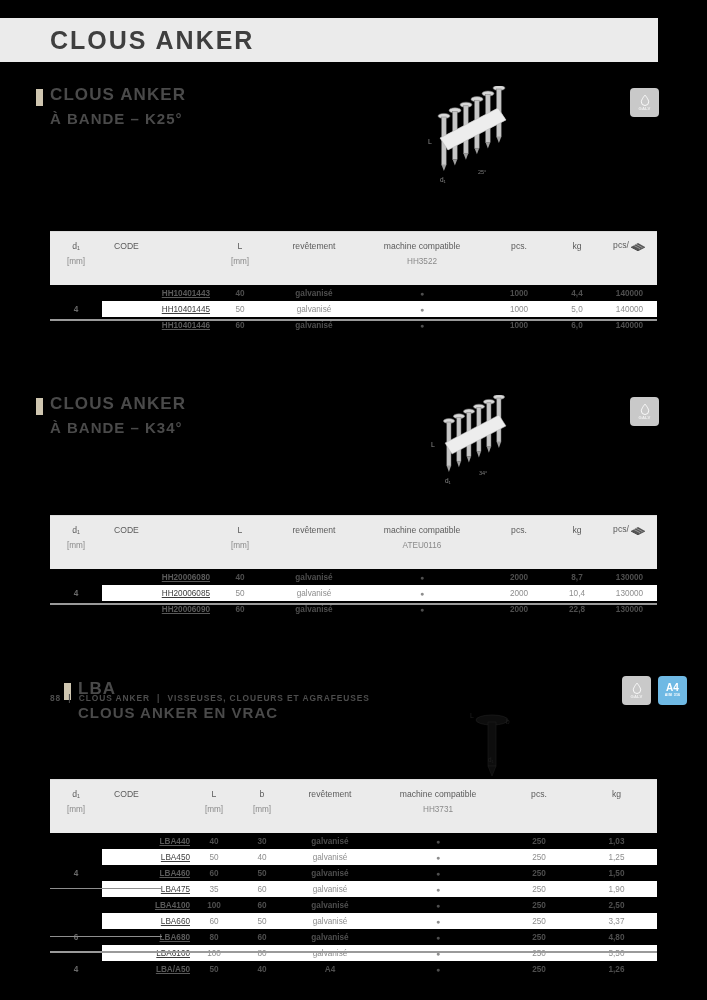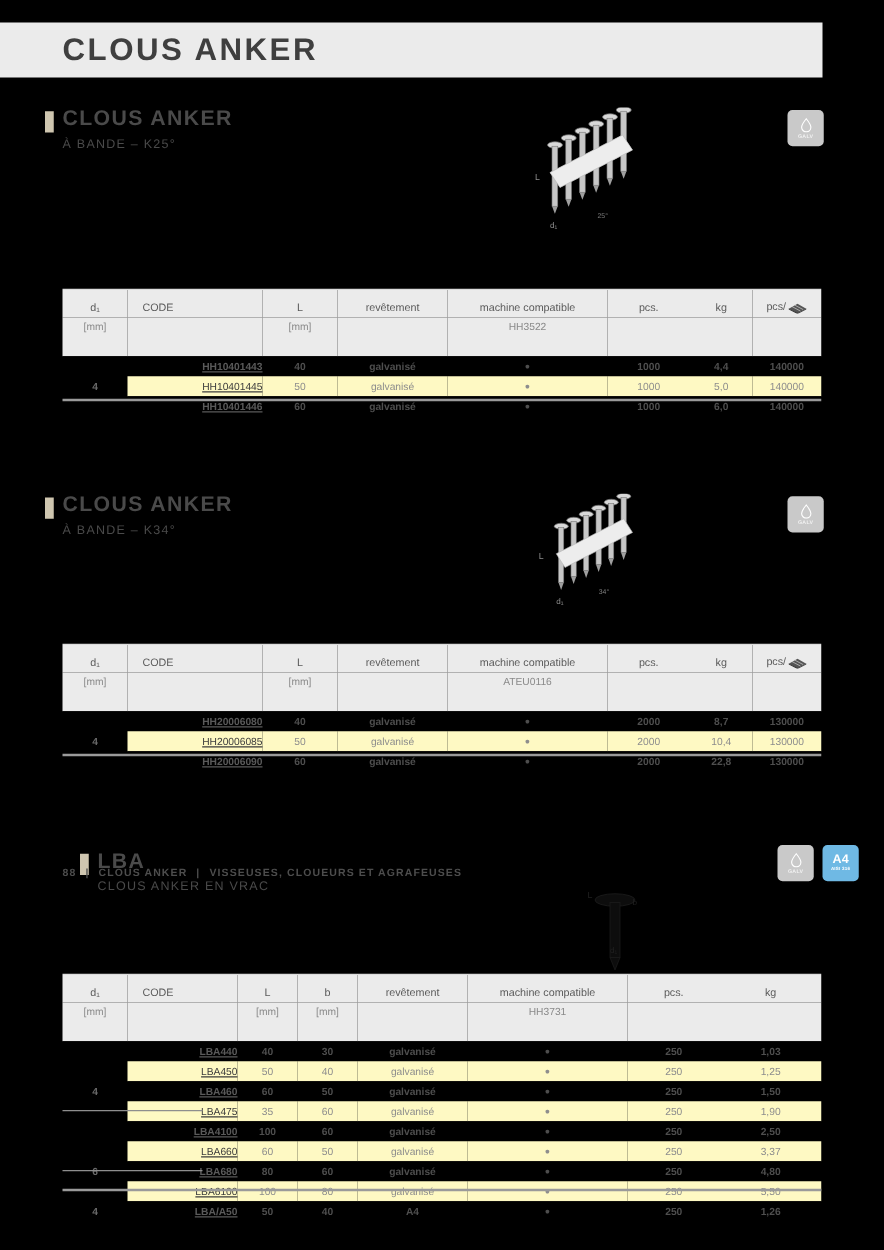--- a/index.html
+++ b/index.html
@@ -24,21 +24,21 @@
   .section{position:absolute;left:0;width:707px;}
   .sec-head{position:relative;padding-left:36px;}
   .accent-bar{
     position:absolute;left:36px;top:3px;width:7px;height:17px;background:#cfc6b0;
   }
   .sec-title{
     margin:0;padding-left:14px;font-size:17px;font-weight:700;
     letter-spacing:1.1px;color:#4a4a4a;font-stretch:condensed;line-height:1;
   }
   .sec-sub{
-    margin:7px 0 0 0;padding-left:14px;font-size:10px;font-weight:400;
+    margin:7px 0 0 0;padding-left:14px;font-size:15px;font-weight:700;
     letter-spacing:1.0px;color:#4a4a4a;font-stretch:condensed;
   }
 
   
   .badges{position:absolute;right:48px;display:flex;gap:7px;}
   .badge{
     width:29px;height:29px;border-radius:4px;display:flex;flex-direction:column;
     align-items:center;justify-content:center;gap:1px;
   }
   .badge.galv{background:#c9c9c9;}
@@ -59,21 +59,21 @@
     background:#ebebeb;color:#8a8a8a;font-size:8.2px;text-align:center;
     padding:0;height:16px;vertical-align:middle;
   }
   thead tr.r1 td{color:#5b5b5b;font-size:8.6px;padding-top:5px;height:17px;}
   thead tr.r2 td{padding-bottom:16px;height:15px;}
   thead td.code{text-align:left;padding-left:12px;}
   tbody td{
     font-size:8.2px;text-align:center;height:16px;padding:0;vertical-align:middle;
   }
   tbody td.code{text-align:right;padding-left:12px;text-decoration:underline;}
-  tbody tr.light td{background:#fef9c3;color:#8d8d8d;}
+  tbody tr.light td{background:#ffffff;color:#8d8d8d;}
   tbody tr.light td.code{color:#3c3c3c;}
   tbody tr.dark td{background:#000;color:#4e4e4e;font-weight:700;}
   tbody tr.dark td.code{color:#5a5a5a;}
   td.d1{background:#000 !important;color:#6a6a6a !important;font-weight:700;}
   td.dot{font-size:7px;}
   .rule-top{position:absolute;left:50px;height:1px;background:#dcdcdc;width:607px;}
   .rule-bot{position:absolute;left:50px;height:2px;background:#9a9a9a;width:607px;}
   .grp-rule{position:absolute;left:50px;height:1px;background:#8e8e8e;width:607px;}
 
   

